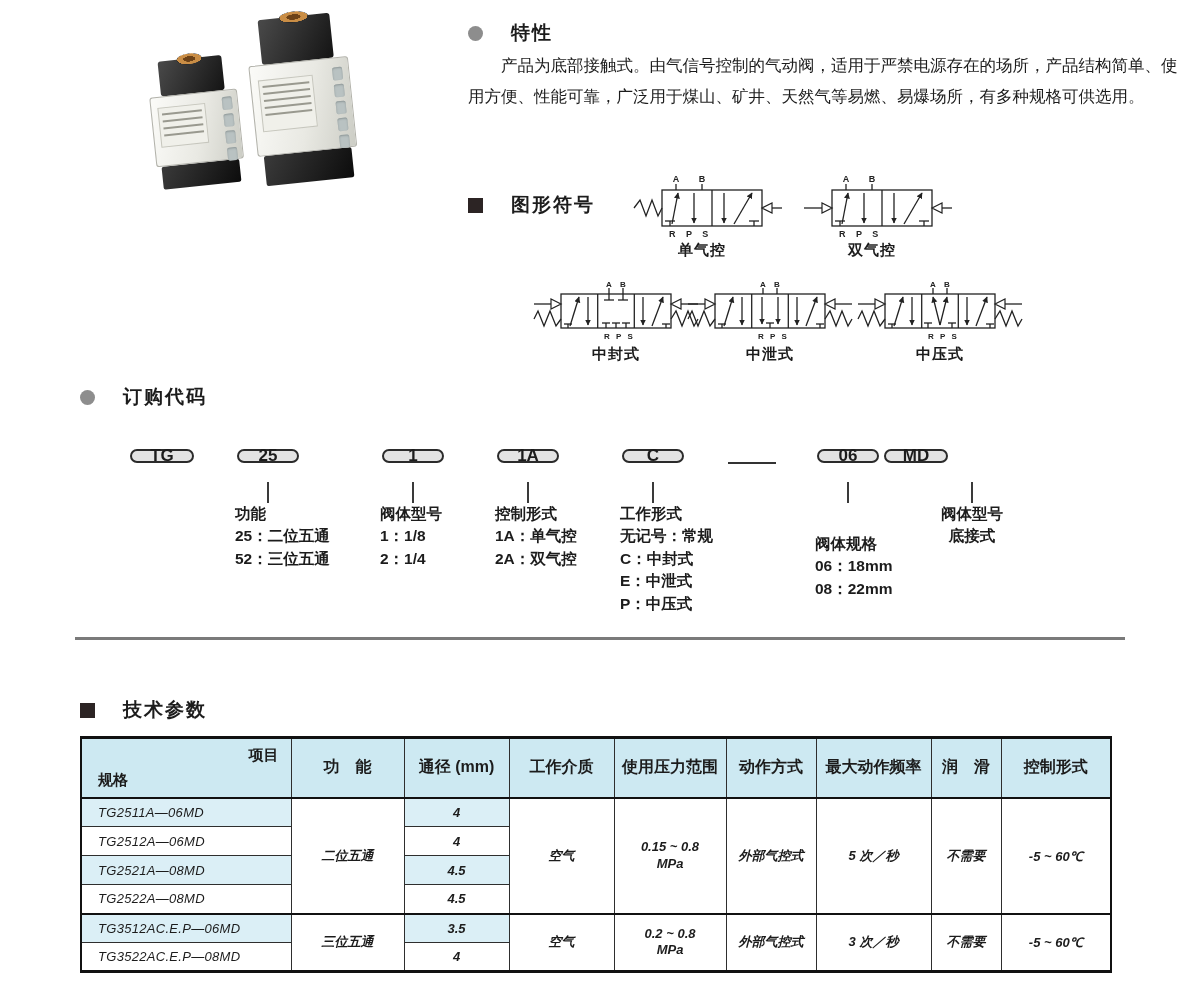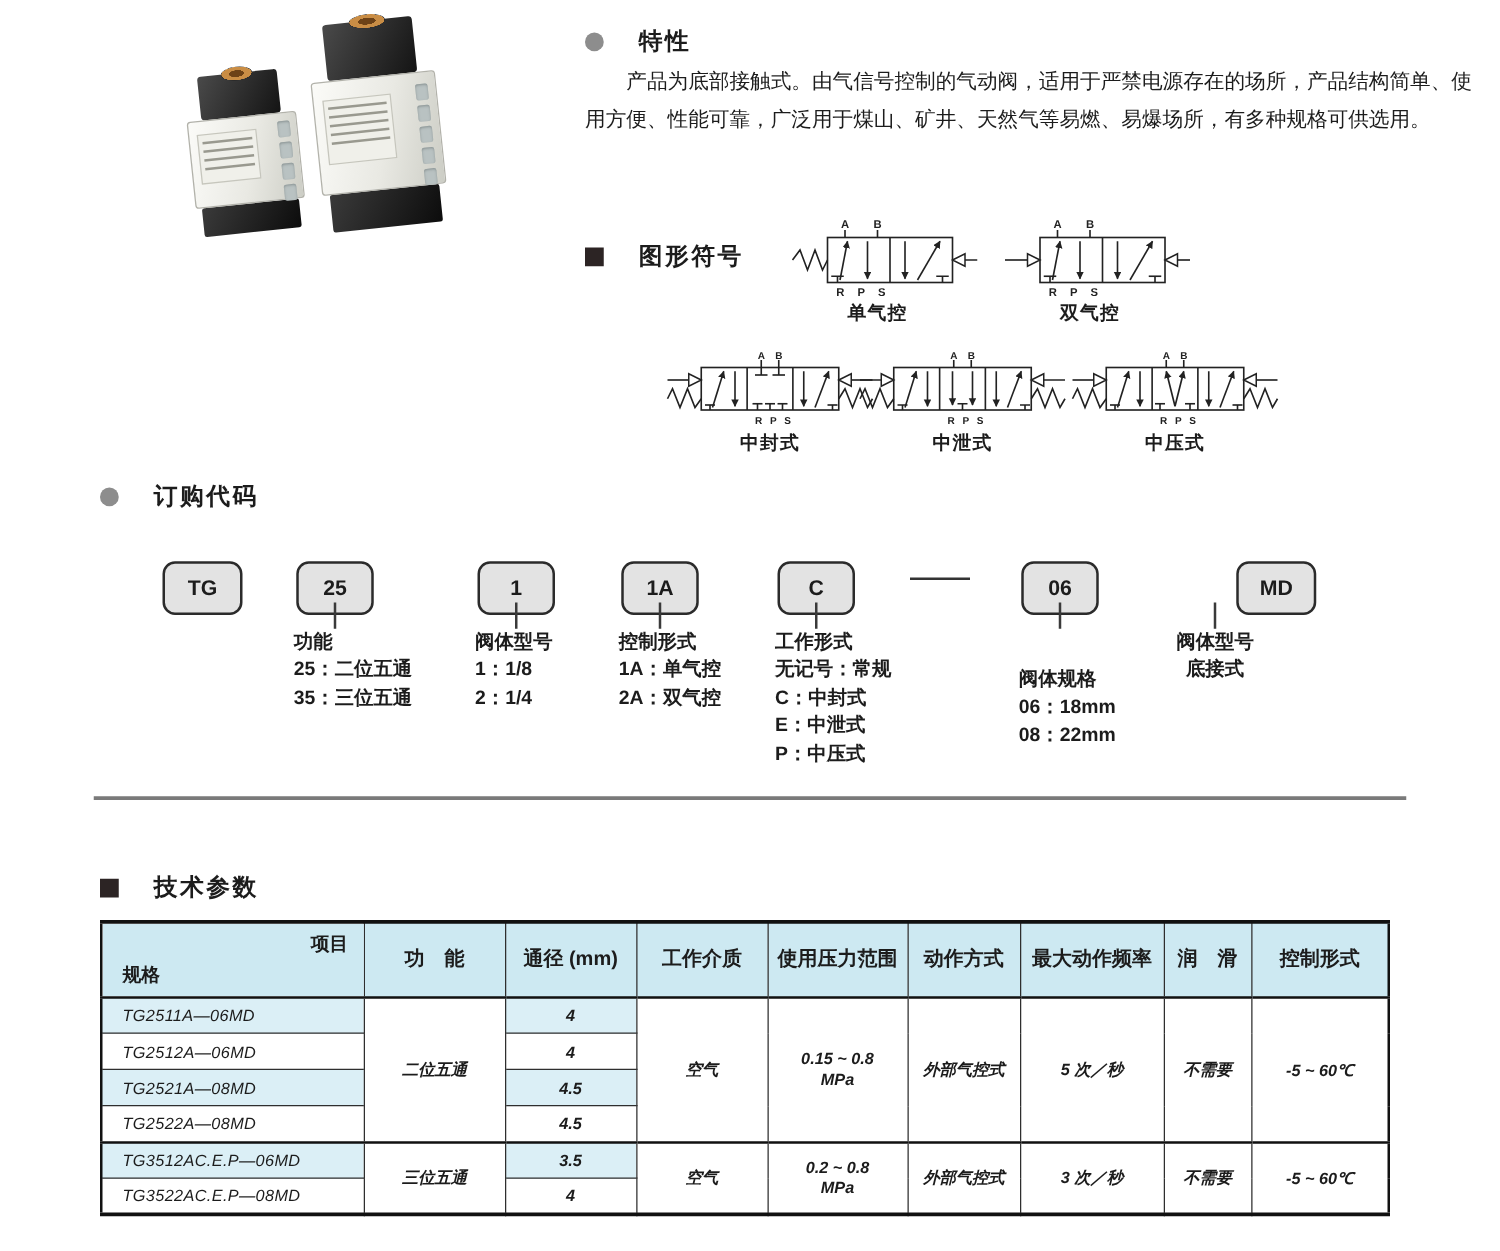--- a/index.html
+++ b/index.html
@@ -36,21 +36,21 @@
 
   
   .sym { position:absolute; display:flex; flex-direction:column; align-items:center; }
   .sym svg { display:block; }
   .sym-caption { font-size:15px; font-weight:700; margin-top:1px; letter-spacing:1px; }
   .sym line, .sym rect, .sym polyline { stroke:#222; stroke-width:1.3; fill:none; }
   .sym polygon { stroke:#222; stroke-width:1.2; fill:#fff; }
   .sym text { fill:#222; font-size:9px; font-weight:700; font-family:"Liberation Sans",sans-serif; }
 
   
-  .code-box { position:absolute; top:449px; height:43px; border:2px solid #2b2b2b; border-radius:10px;
+  .code-box { position:absolute; top:449px; height:14px; border:2px solid #2b2b2b; border-radius:10px;
               background:#e3e3e3; display:flex; align-items:center; justify-content:center;
               font-size:17px; font-weight:700; }
   .code-connector { position:absolute; top:482px; width:2px; height:21px; background:#3a3a3a; }
   .code-dash { position:absolute; left:728px; top:462px; width:48px; border-top:2px solid #333; }
   .code-desc { position:absolute; top:503px; font-size:15.5px; font-weight:600; line-height:1.45; }
   .code-desc.center { text-align:center; }
 
   
   .divider { position:absolute; left:75px; top:637px; width:1050px; height:3px; background:#7a7a7a; }
 
@@ -293,33 +293,33 @@
   <span>订购代码</span>
 </div>
 
 <div class="code-box" style="left:130px; width:64px;">TG</div>
 <div class="code-box" style="left:237px; width:62px;">25</div>
 <div class="code-box" style="left:382px; width:62px;">1</div>
 <div class="code-box" style="left:497px; width:62px;text-align:right;">1A</div>
 <div class="code-box" style="left:622px; width:62px;">C</div>
 <div class="code-dash"></div>
 <div class="code-box" style="left:817px; width:62px;">06</div>
-<div class="code-box" style="left:989px; width:64px;">MD</div>
+<div class="code-box" style="left:884px; width:64px;">MD</div>
 
 <div class="code-connector" style="left:267px;"></div>
 <div class="code-connector" style="left:412px;"></div>
 <div class="code-connector" style="left:527px;"></div>
 <div class="code-connector" style="left:652px;"></div>
 <div class="code-connector" style="left:847px;"></div>
 <div class="code-connector" style="left:971px;"></div>
 
 <div class="code-desc" style="left:235px;">
   <div>功能</div>
   <div>25：二位五通</div>
-  <div>35：三位五通</div>
+  <div>52：三位五通</div>
 </div>
 <div class="code-desc" style="left:380px;">
   <div>阀体型号</div>
   <div>1：1/8</div>
   <div>2：1/4</div>
 </div>
 <div class="code-desc" style="left:495px;">
   <div>控制形式</div>
   <div>1A：单气控</div>
   <div>2A：双气控</div>

